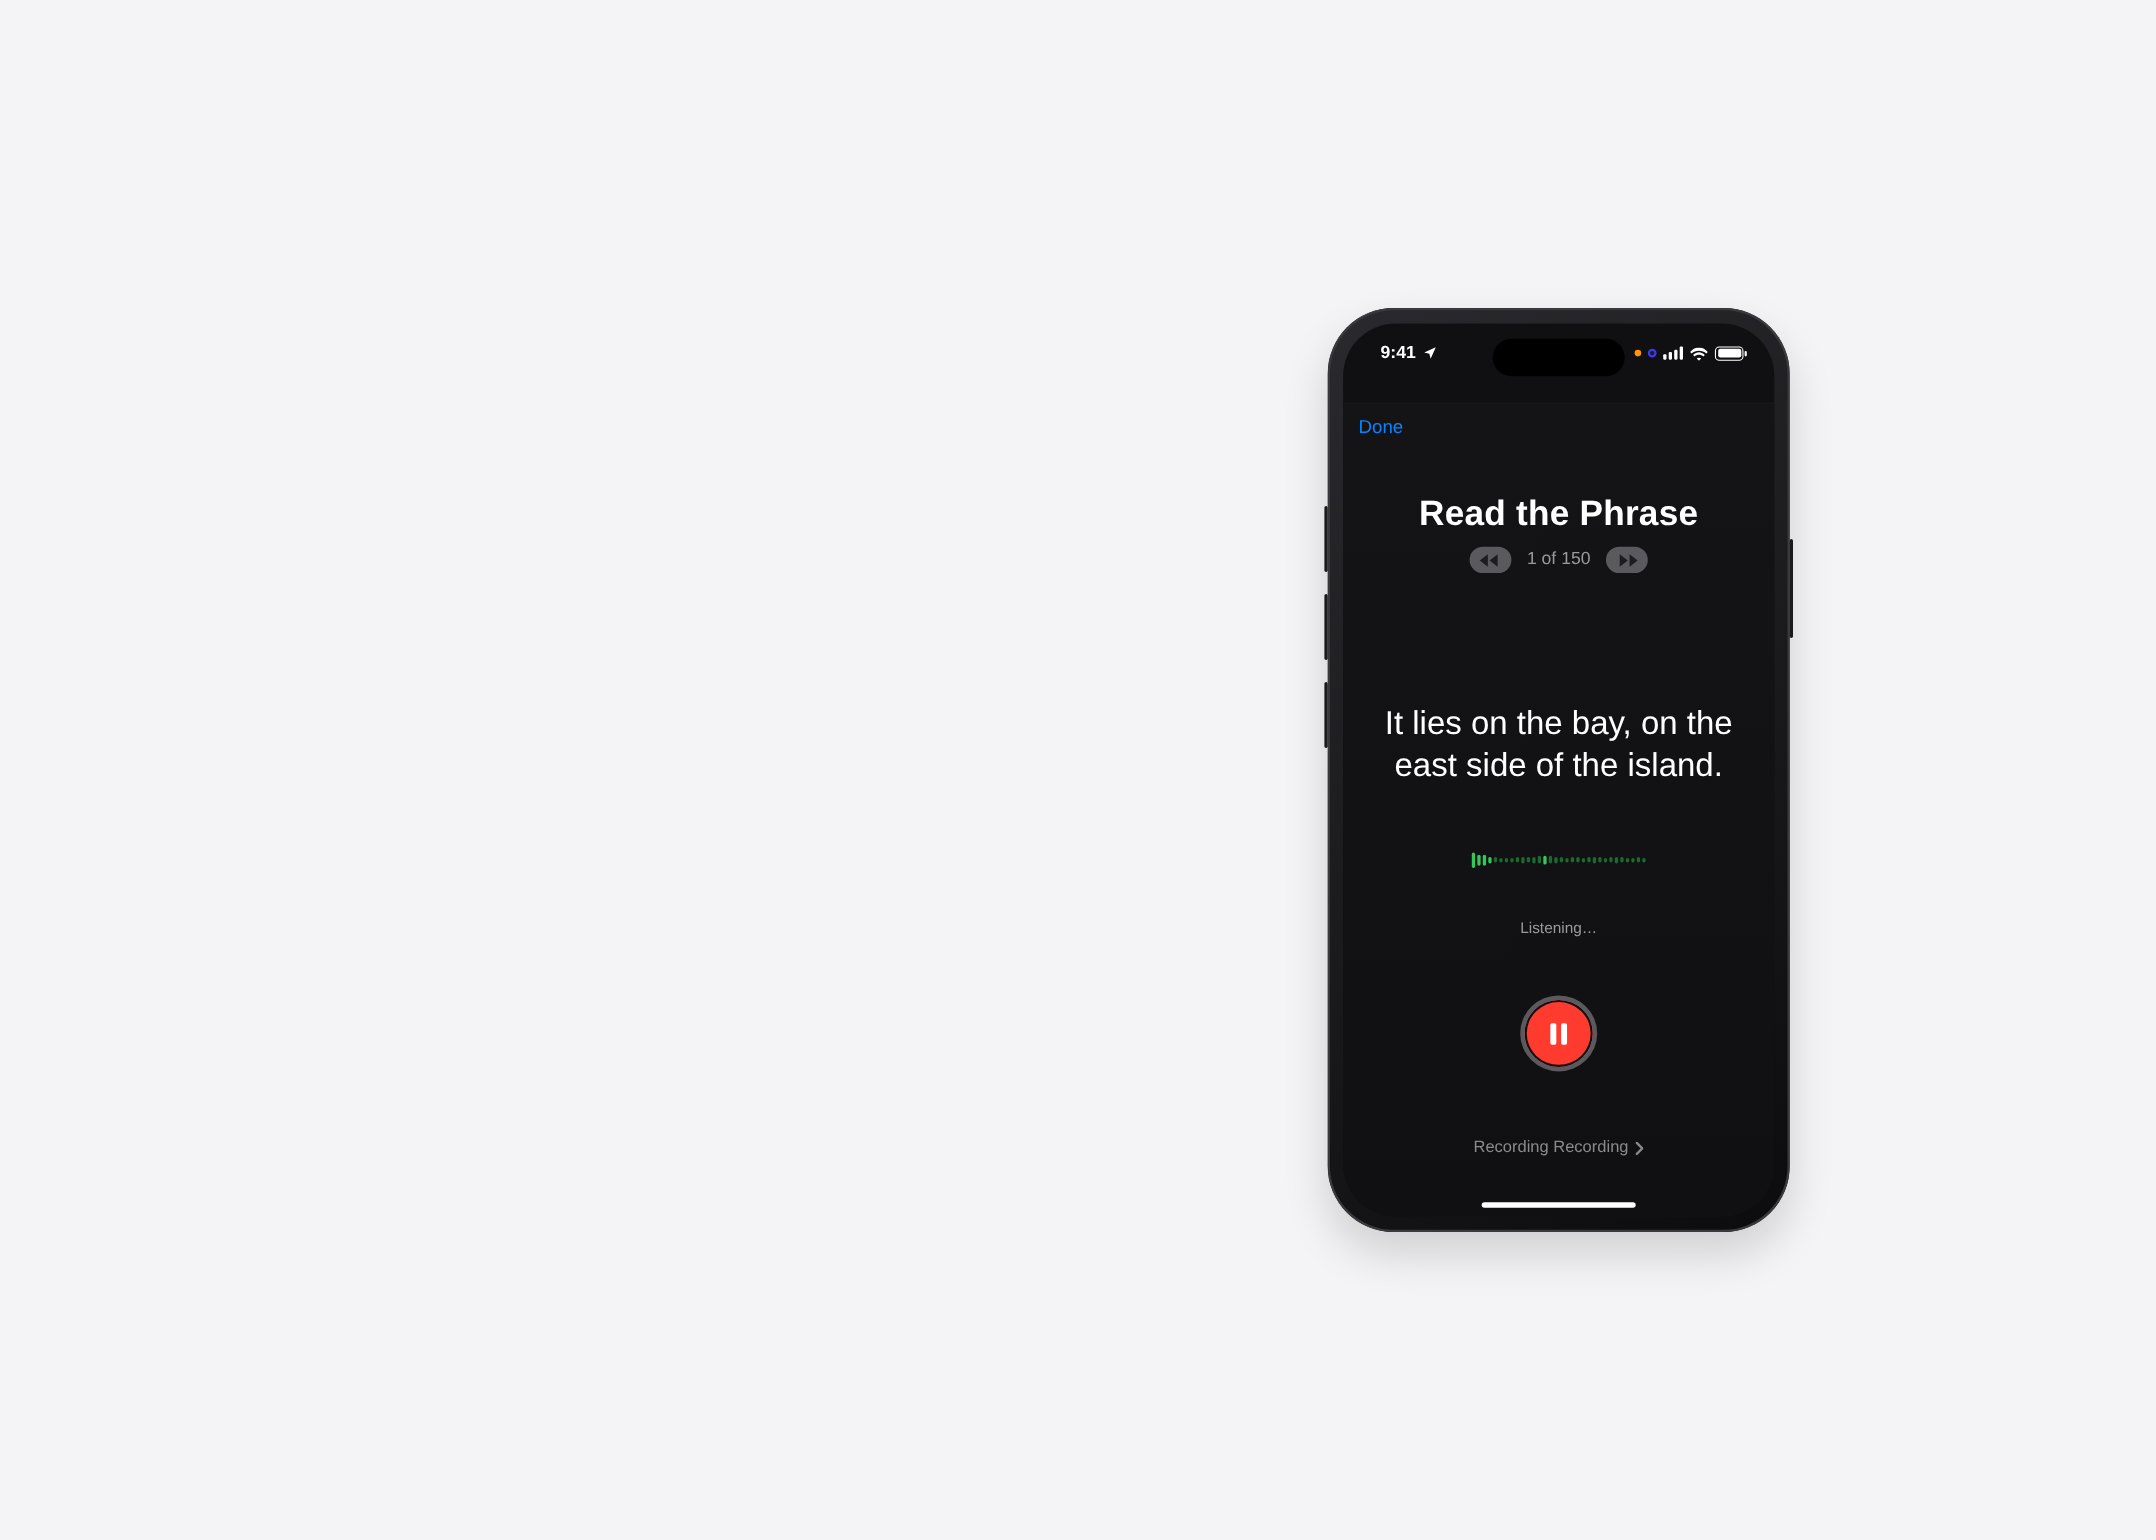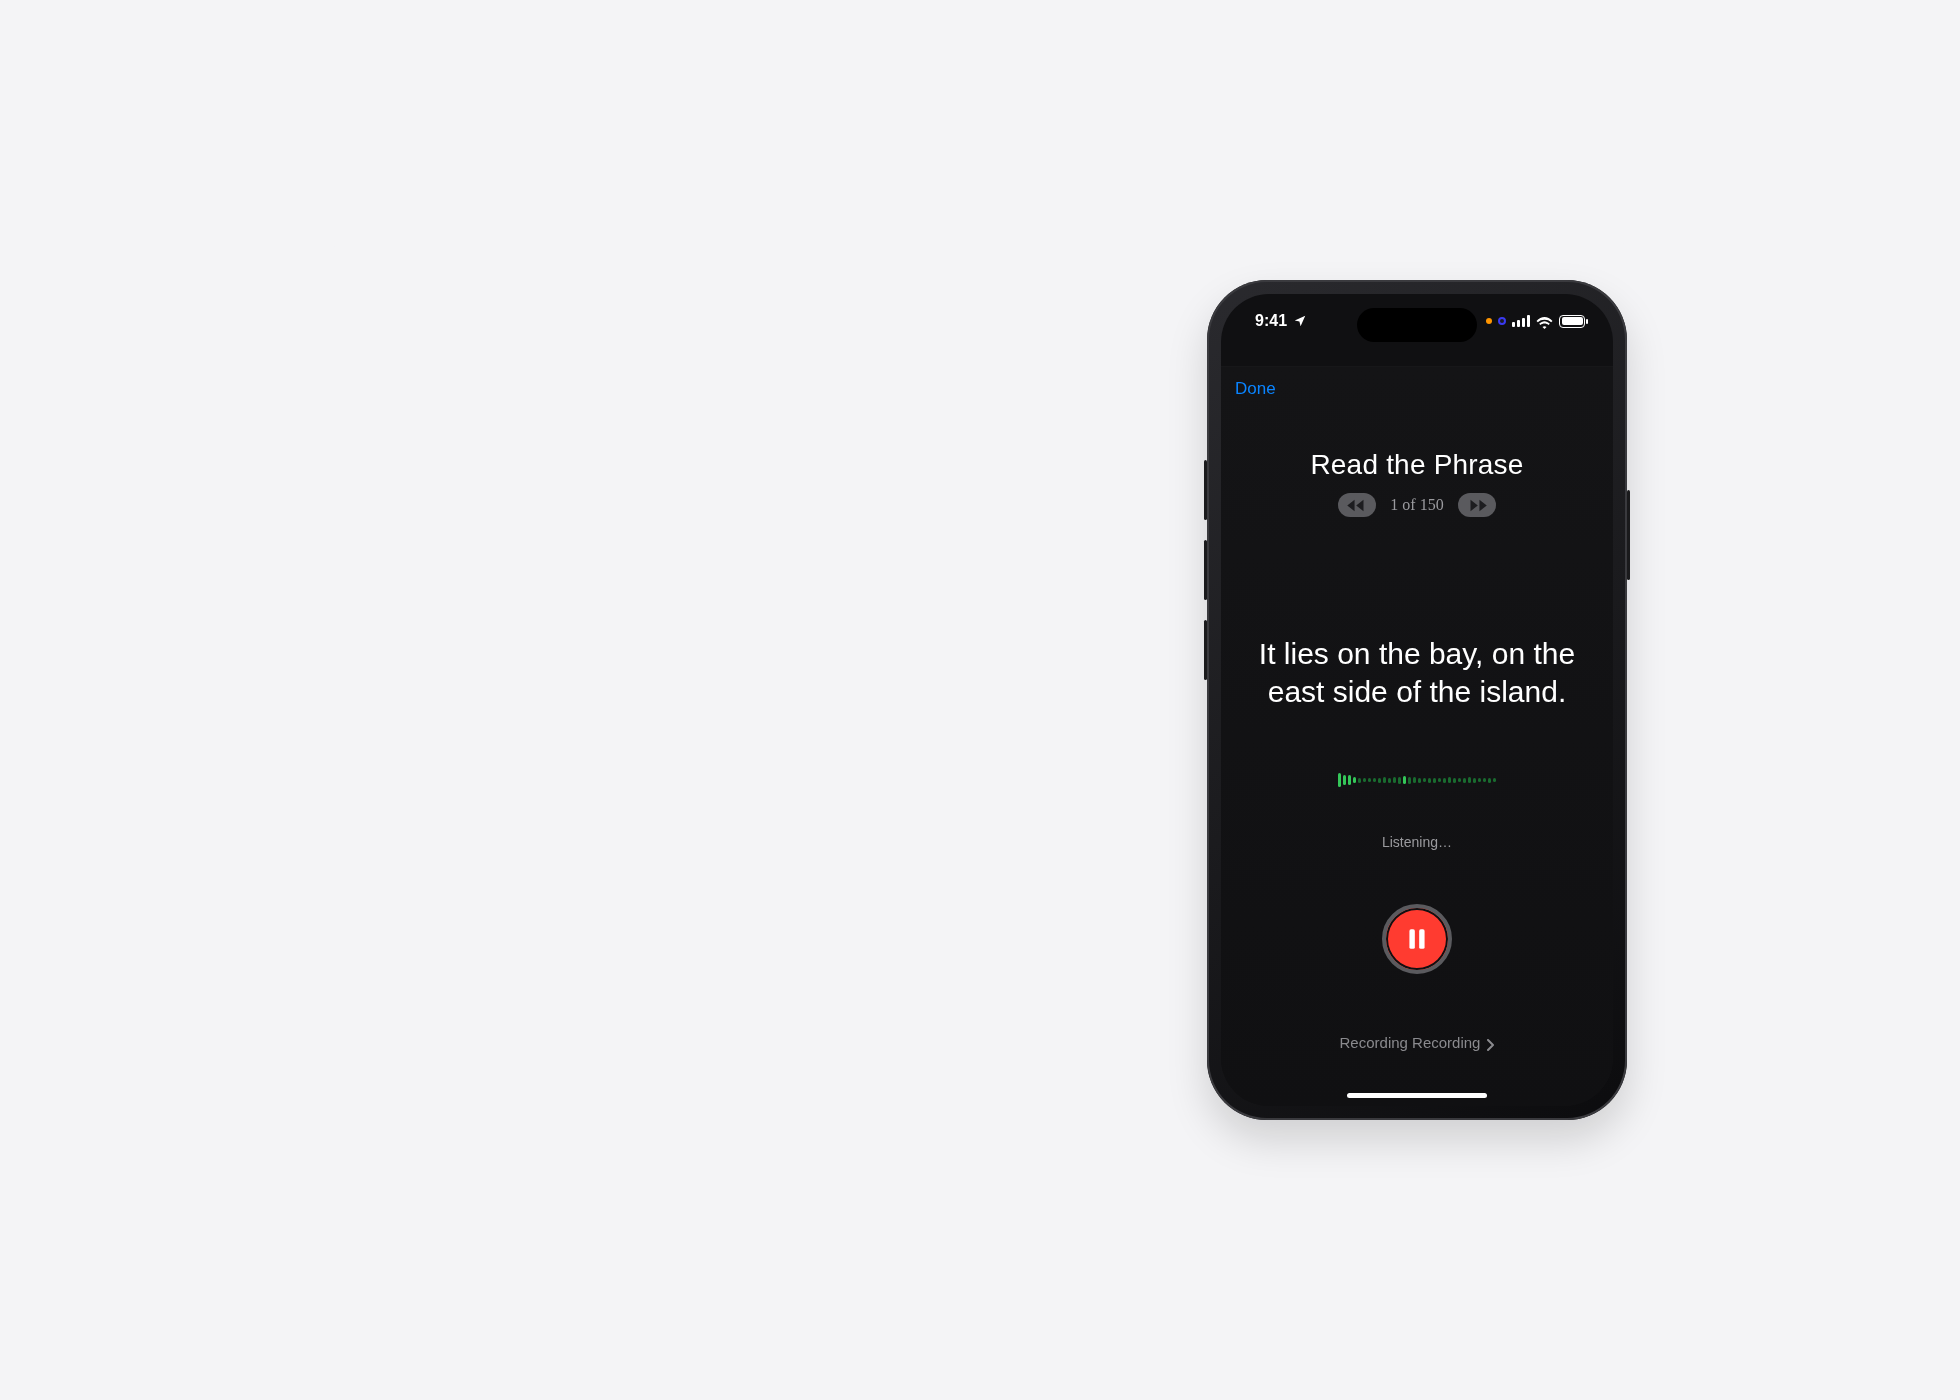--- a/index.html
+++ b/index.html
@@ -116,24 +116,24 @@
   }
   .nav {
     display:flex; align-items:center; height:44px; padding:0 14px;
   }
   .done {
     color:#0a84ff; font-size:17px; font-weight:400;
   }
   .header {
     text-align:center; margin-top:10px;
   }
-  .title { font-size:28px; font-weight:400; letter-spacing:.2px;}
+  .title { font-size:32px; font-weight:700; letter-spacing:.2px;}
   .counter-row {
     margin-top:12px;
-    display:flex; align-items:center; justify-content:center; gap:14px;font-family:Liberation Serif, serif;
+    display:flex; align-items:center; justify-content:center; gap:14px;
   }
   .pill {
     width:38px; height:24px; border-radius:14px;
     background:#5a5a5e;
     display:flex; align-items:center; justify-content:center;
   }
   .pill svg { fill:#1d1d20; }
   .counter { color:#9a9a9e; font-size:16px; }
   .phrase-wrap{
     flex:0 0 auto;

